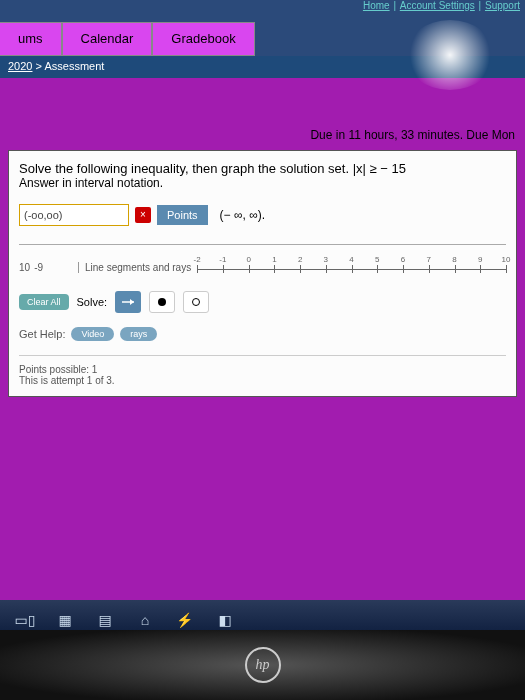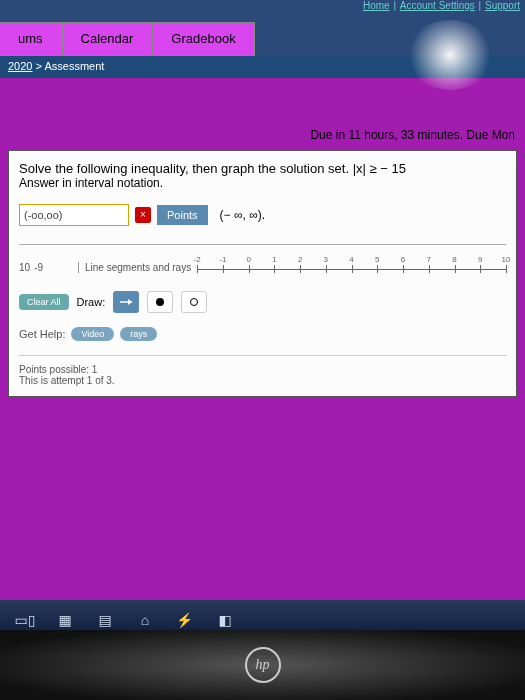--- a/index.html
+++ b/index.html
@@ -133,21 +133,21 @@
                 <div class="tlabel" style="left: 83.3333%;">8</div>
                 <div class="tick" style="left: 91.6667%;"></div>
                 <div class="tlabel" style="left: 91.6667%;">9</div>
                 <div class="tick" style="left: 100%;"></div>
                 <div class="tlabel" style="left: 100%;">10</div>
               </div>
           </div>
 
           <div class="draw-row">
             <button class="clear-btn">Clear All</button>
-            <span class="draw-lbl">Draw:</span>
+            <span class="draw-lbl">Solve:</span>
             <span class="tool">
               <svg viewBox="0 0 16 10">
                   <line x1="2" y1="5" x2="14" y2="5" stroke="#fff" stroke-width="1.5"></line>
                   <polygon points="14,5 10,2 10,8" fill="#fff"></polygon>
                 </svg>
             </span>
             <span class="tool" style="background:#fff;border:1px solid #ccc">
                 <span class="dot-filled"></span>
               </span>
             <span class="tool" style="background:#fff;border:1px solid #ccc">

